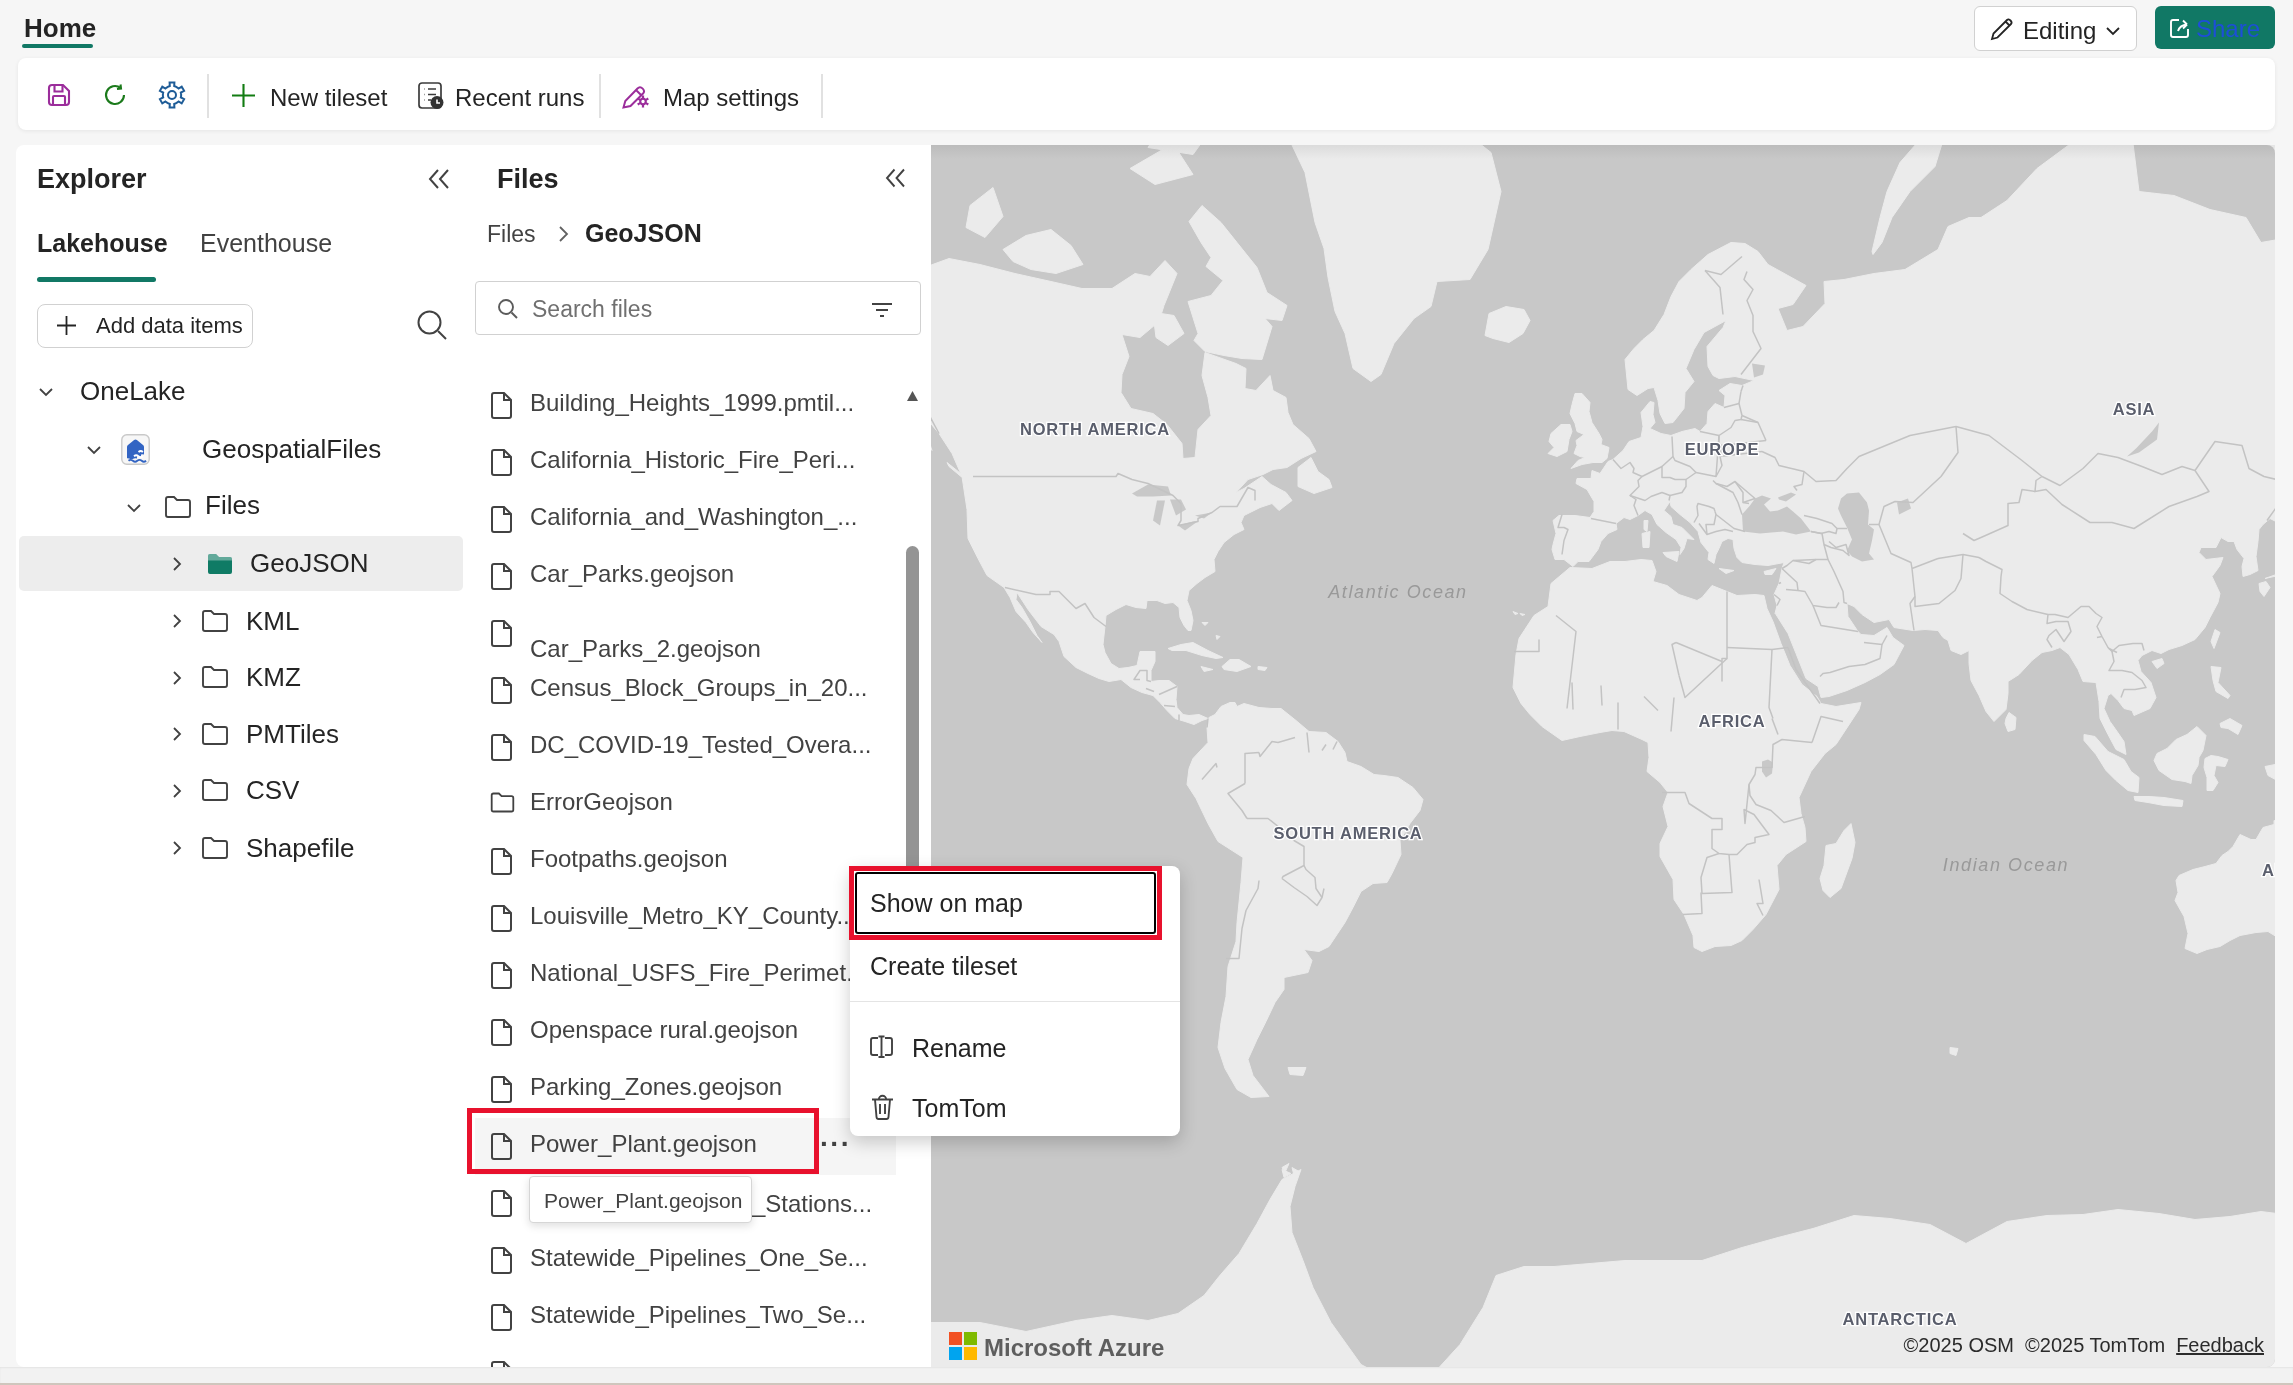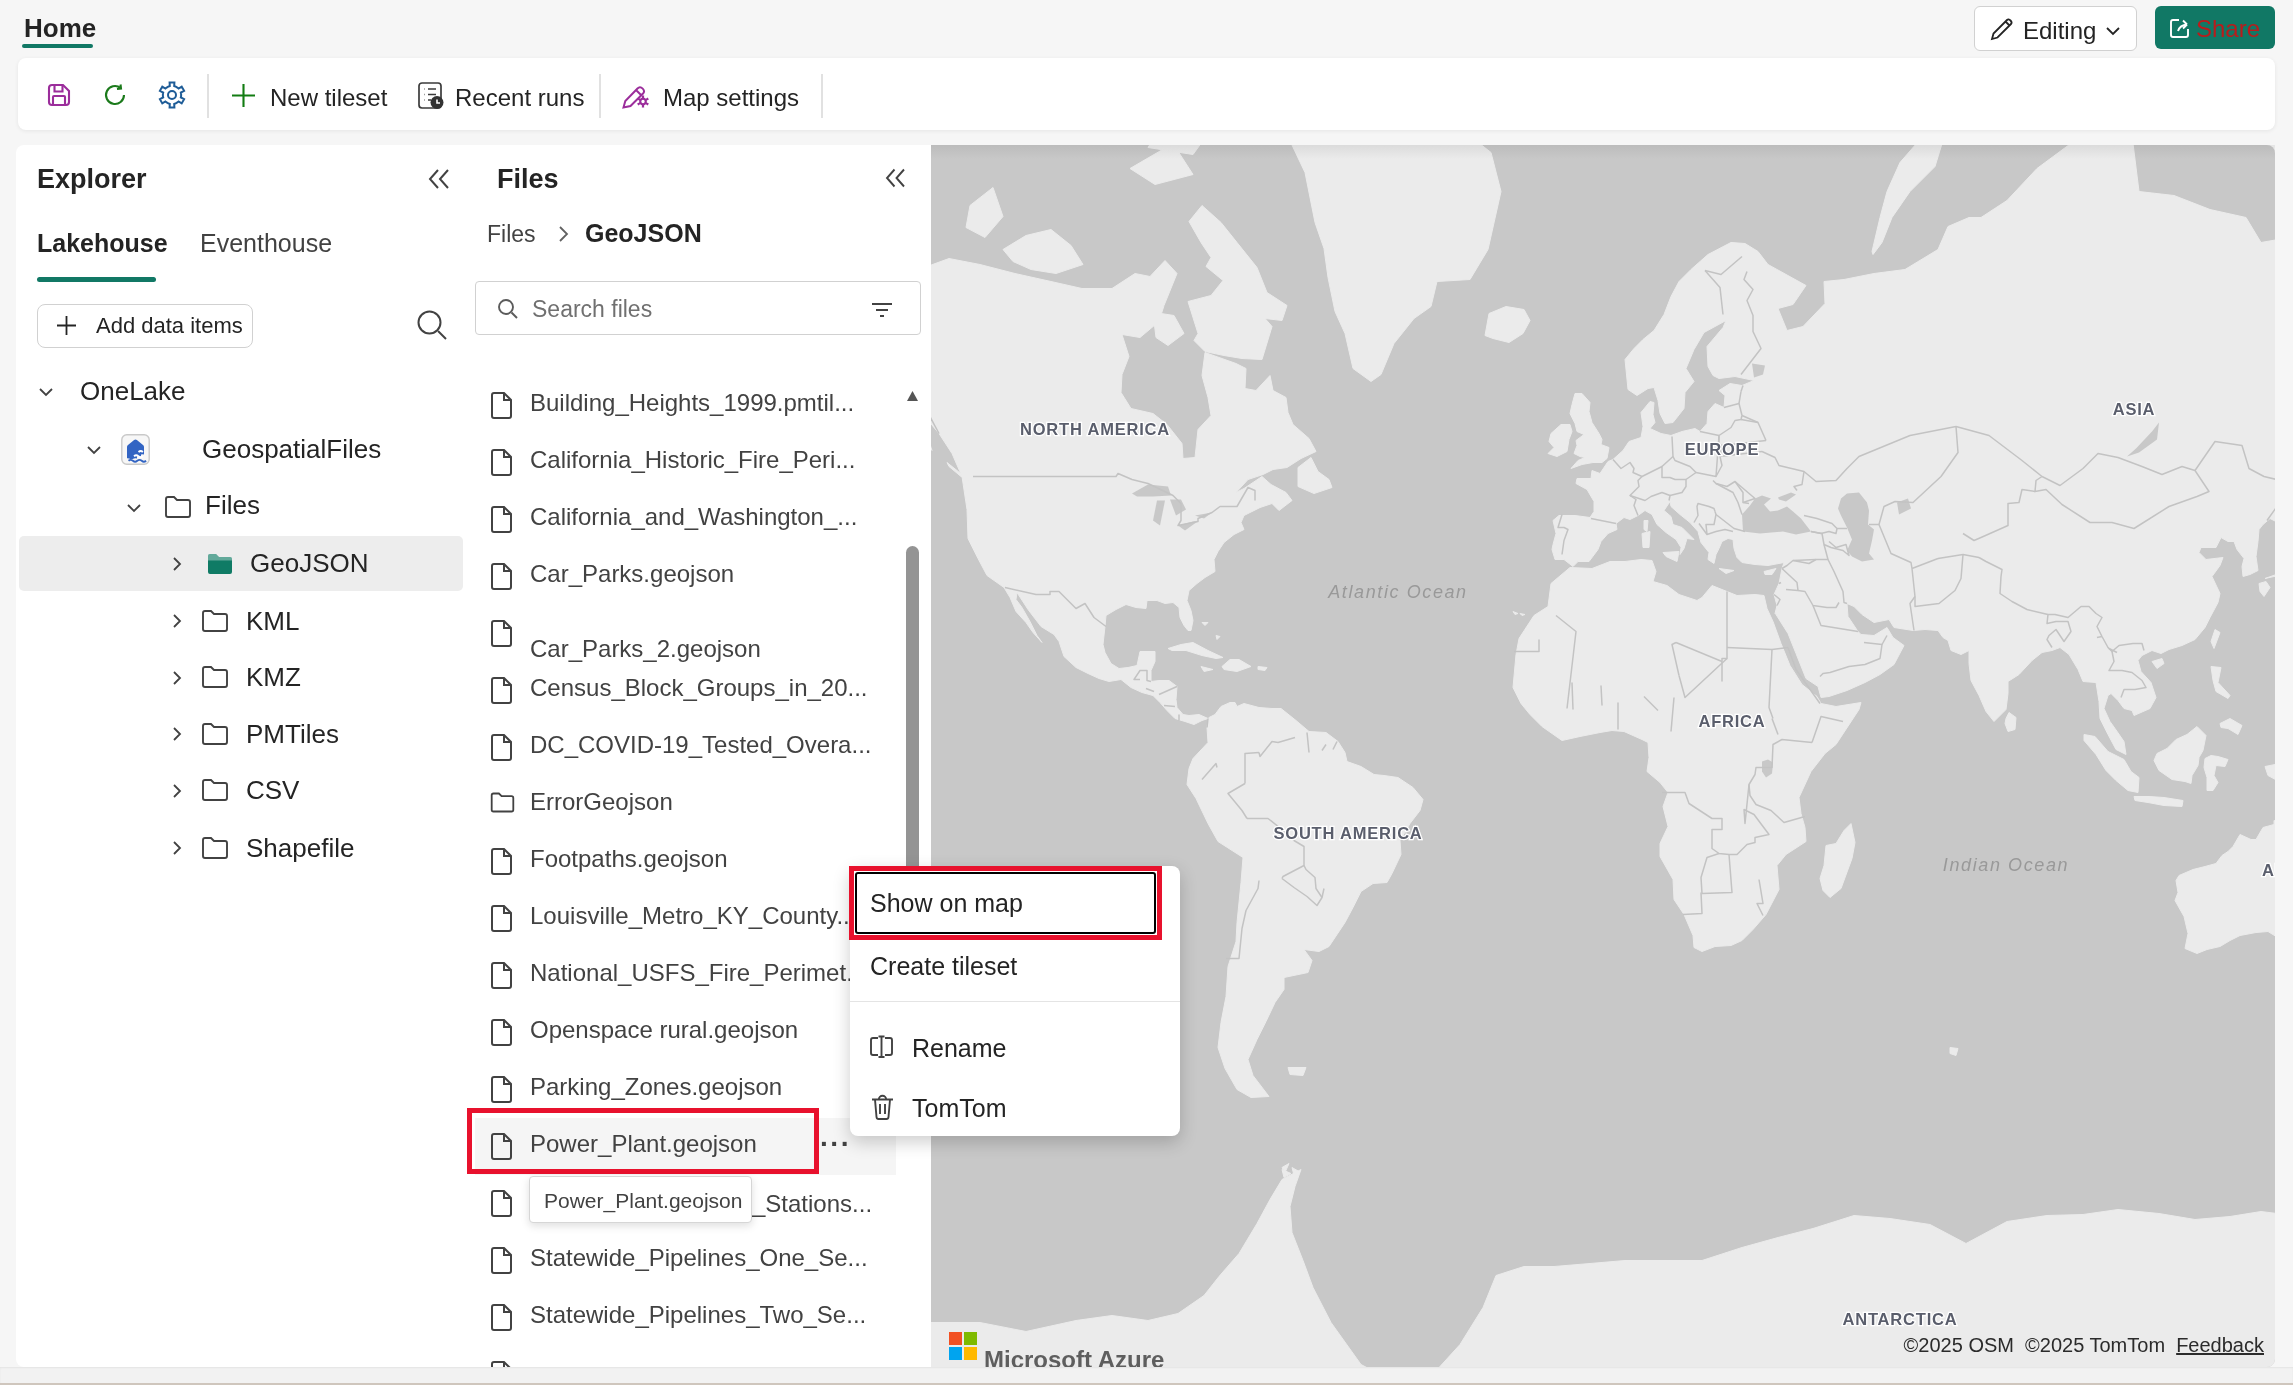--- a/index.html
+++ b/index.html
@@ -27,21 +27,21 @@
 <div class="abs" style="left:2023px;top:17px;font-size:24px;">Editing</div>
 <svg class="abs" style="left:2103px;top:21px" width="20" height="20" viewBox="0 0 20 20" fill="none" stroke="#242424" stroke-width="1.8">
     <path d="M4 7 L10 13 L16 7"></path>
   </svg>
 
 <div class="abs" style="left:2155px;top:6px;width:120px;height:43px;background:#117865;border-radius:6px;"></div>
 <svg class="abs" style="left:2166px;top:14px" width="28" height="28" viewBox="0 0 28 28" fill="none" stroke="#fff" stroke-width="1.9">
     <path d="M13 6 H7 Q5 6 5 8 V21 Q5 23 7 23 H20 Q22 23 22 21 V15"></path>
     <path d="M12 17 Q14 11 21 10.5 M21 10.5 L17 6.5 M21 10.5 L17 14.5"></path>
   </svg>
-<div class="abs" style="left:2196px;top:15px;font-size:24px;color:#b91c1c;">Share</div>
+<div class="abs" style="left:2196px;top:15px;font-size:24px;color:#1d4ed8;">Share</div>
 
 <div id="toolbar"></div>
 <svg class="abs" style="left:46px;top:82px" width="26" height="26" viewBox="0 0 26 26" fill="none" stroke="#9b2d9b" stroke-width="2.1">
     <path d="M3 6 Q3 3 6 3 H17 L23 9 V20 Q23 23 20 23 H6 Q3 23 3 20 Z"></path>
     <path d="M8.5 3 V9.5 H16.5 V3"></path>
     <path d="M7 23 V15 Q7 14 8 14 H18 Q19 14 19 15 V23"></path>
   </svg>
 <svg class="abs" style="left:102px;top:82px" width="26" height="26" viewBox="0 0 26 26" fill="none" stroke="#1b7a1b" stroke-width="2.1">
     <path d="M22 13 A9 9 0 1 1 18.5 5.9"></path>
     <path d="M18.5 2.5 L19 6.5 L15 7"></path>
@@ -474,16 +474,16 @@
     <path d="M11 12 V22 M16 12 V22"></path>
   </svg>
 <div class="abs" style="left:912px;top:1094px;font-size:25px;">TomTom</div>
 
 <svg class="abs" style="left:949px;top:1332px" width="28" height="28" viewBox="0 0 28 28">
     <rect x="0" y="0" width="13" height="13" fill="#f25022"></rect>
     <rect x="15" y="0" width="13" height="13" fill="#7fba00"></rect>
     <rect x="0" y="15" width="13" height="13" fill="#00a4ef"></rect>
     <rect x="15" y="15" width="13" height="13" fill="#ffb900"></rect>
   </svg>
-<div class="abs" style="left:984px;top:1334px;font-size:24px;font-weight:600;color:#5e5e5e;margin-top:12px;">Microsoft Azure</div>
+<div class="abs" style="left:984px;top:1334px;font-size:24px;font-weight:600;color:#5e5e5e;">Microsoft Azure</div>
 
 <div class="abs" style="right:29px;top:1334px;font-size:20px;color:#2b2b2b;">©2025 OSM&nbsp; ©2025 TomTom&nbsp; <span style="text-decoration:underline;">Feedback</span></div>
 
 <div class="abs" style="left:0;top:1366.5px;width:2293px;height:18.5px;background:#f2f2f2;border-bottom:2.5px solid #cfc6bd;box-shadow:inset 0 1px 2px rgba(0,0,0,.06);"></div>
 </body></html>

